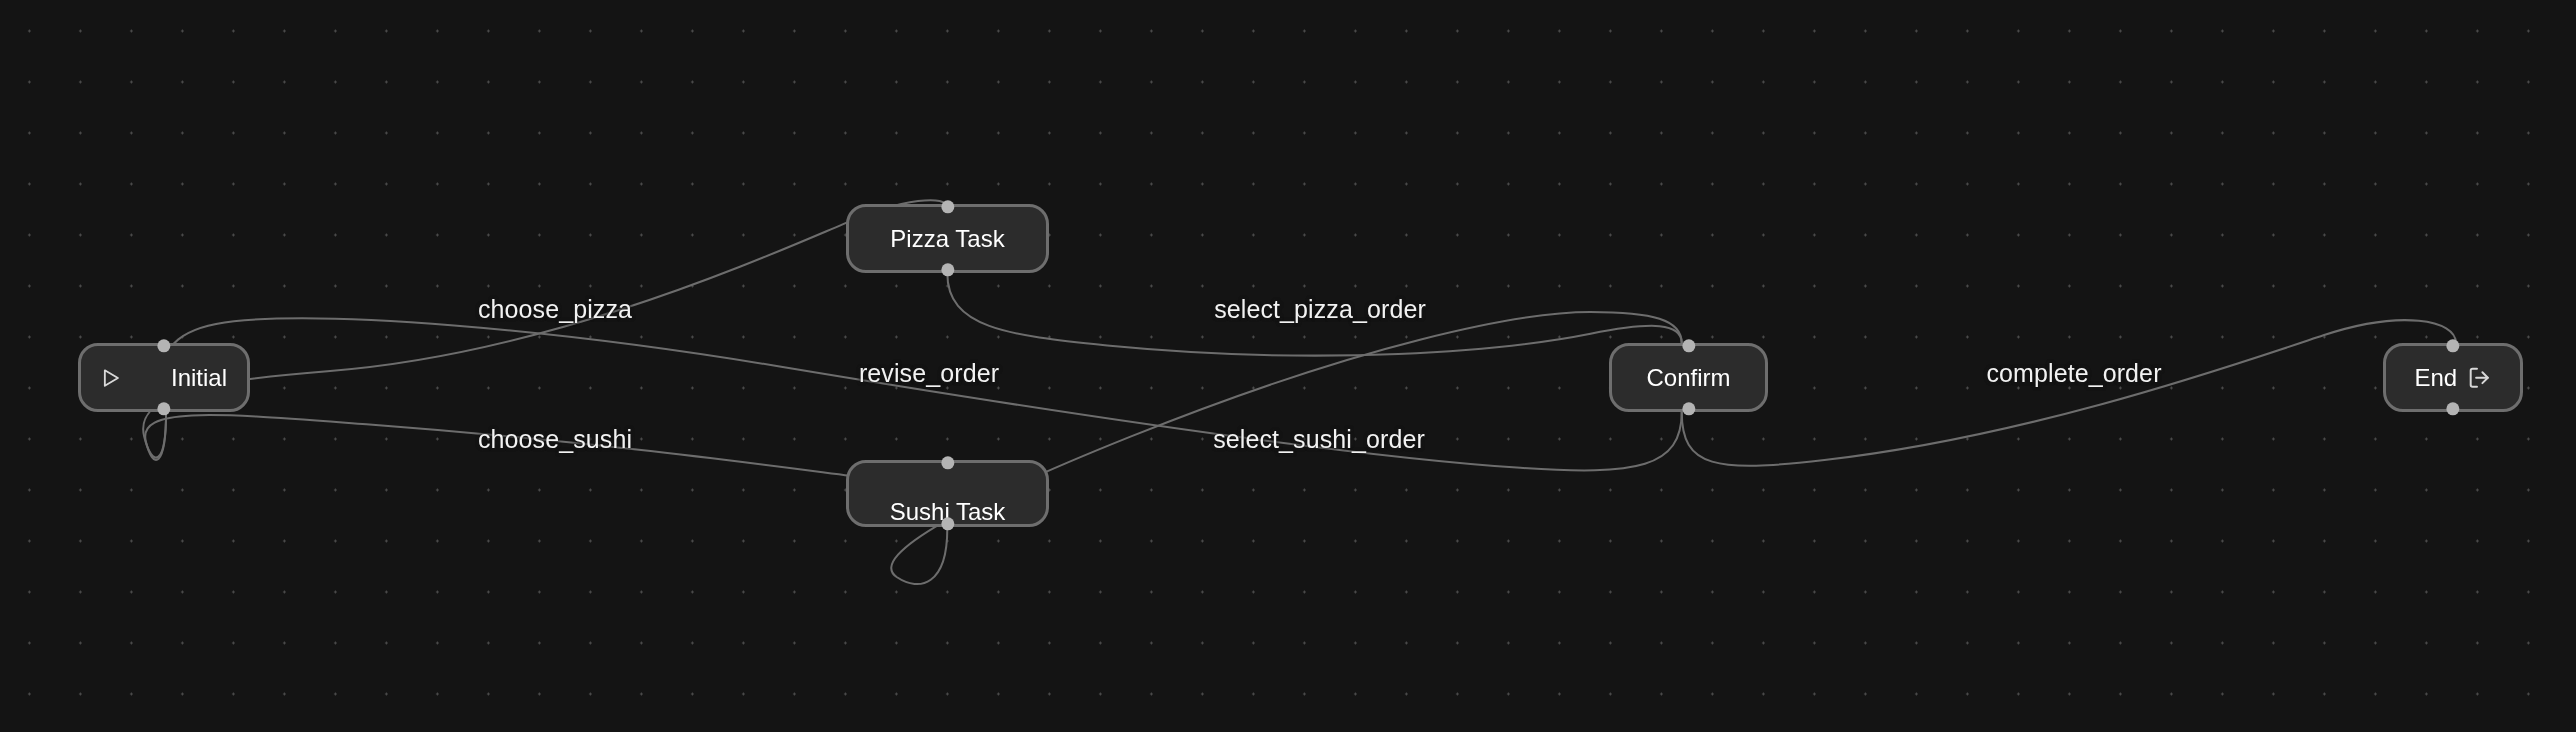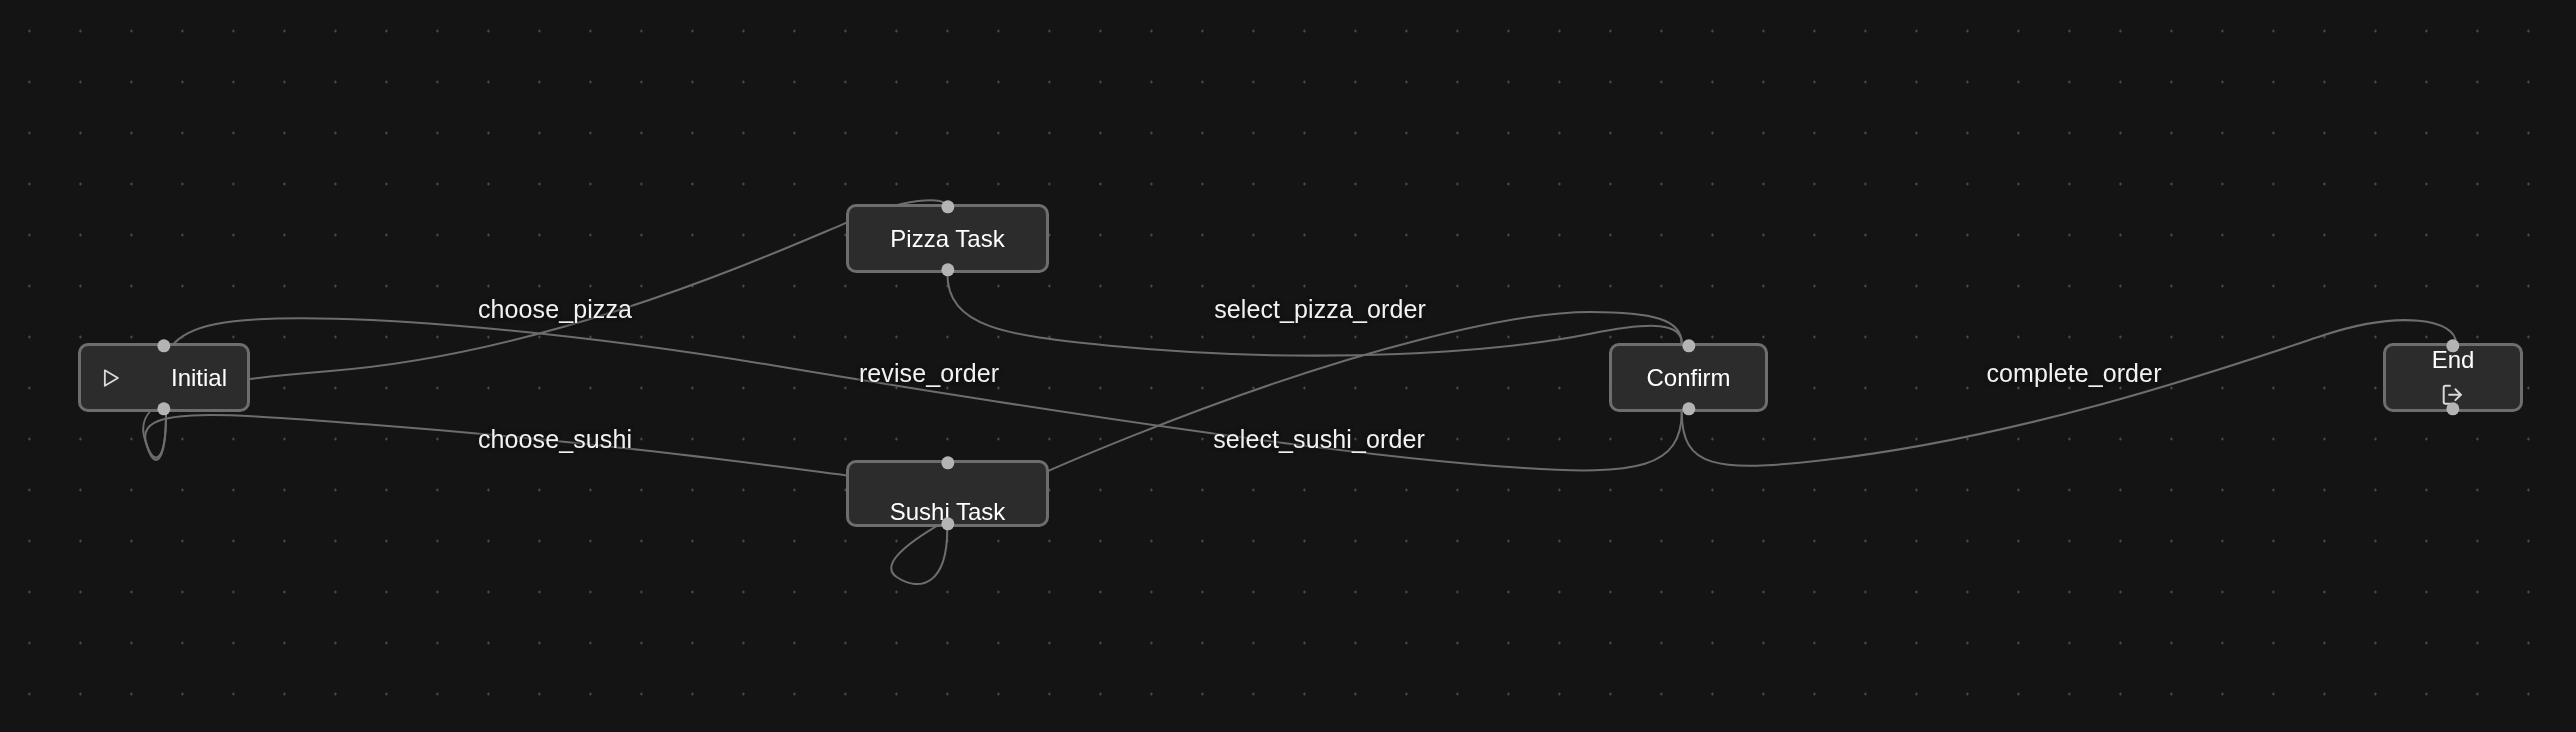--- a/index.html
+++ b/index.html
@@ -39,21 +39,21 @@
     white-space:nowrap;
     transform:translate(-50%,-50%);
     letter-spacing:0.1px;
     text-shadow:0 0 3.9px #141414, 0 0 3.9px #141414;
   }
   .node {
     position:absolute;
     z-index:2;
     background:#2c2c2c;
     border:3.1px solid #6e6e6e;
-    border-radius:10px;
+    border-radius:20px;
     display:flex;
     align-items:center;
     justify-content:center;
     gap:11px;
     color:#ffffff;
     font-size:24px;
     font-family:"Liberation Sans", sans-serif;
     padding:0 20px;
     cursor:grab;
   }
@@ -115,21 +115,21 @@
     <span class="node-label">Sushi Task</span>
     <span class="handle bottom"></span>
   </div>
 
   <div class="node" style="left: 1609px; top: 343px; width: 159px; height: 69px;">
     <span class="handle top"></span>
     <span class="node-label">Confirm</span>
     <span class="handle bottom"></span>
   </div>
 
-  <div class="node" style="left: 2383px; top: 343px; width: 140px; height: 69px; flex-direction: column;">
+  <div class="node" style="left: 2383px; top: 343px; width: 140px; height: 69px;">
     <span class="handle top"></span>
     <span class="node-label">End</span>
     <span class="node-icon">
       <svg width="23.4" height="23.4" viewBox="0 0 26 26" aria-hidden="true">
         <path d="M10 3 H5 a2 2 0 0 0 -2 2 v16 a2 2 0 0 0 2 2 h5" fill="none" stroke="#d8d8d8" stroke-width="2.2" stroke-linecap="round" stroke-linejoin="round"></path>
         <path d="M16 7 L22 13 L16 19" fill="none" stroke="#d8d8d8" stroke-width="2.2" stroke-linecap="round" stroke-linejoin="round"></path>
         <path d="M22 13 H9" fill="none" stroke="#d8d8d8" stroke-width="2.2" stroke-linecap="round"></path>
       </svg>
     </span>
     <span class="handle bottom"></span>

